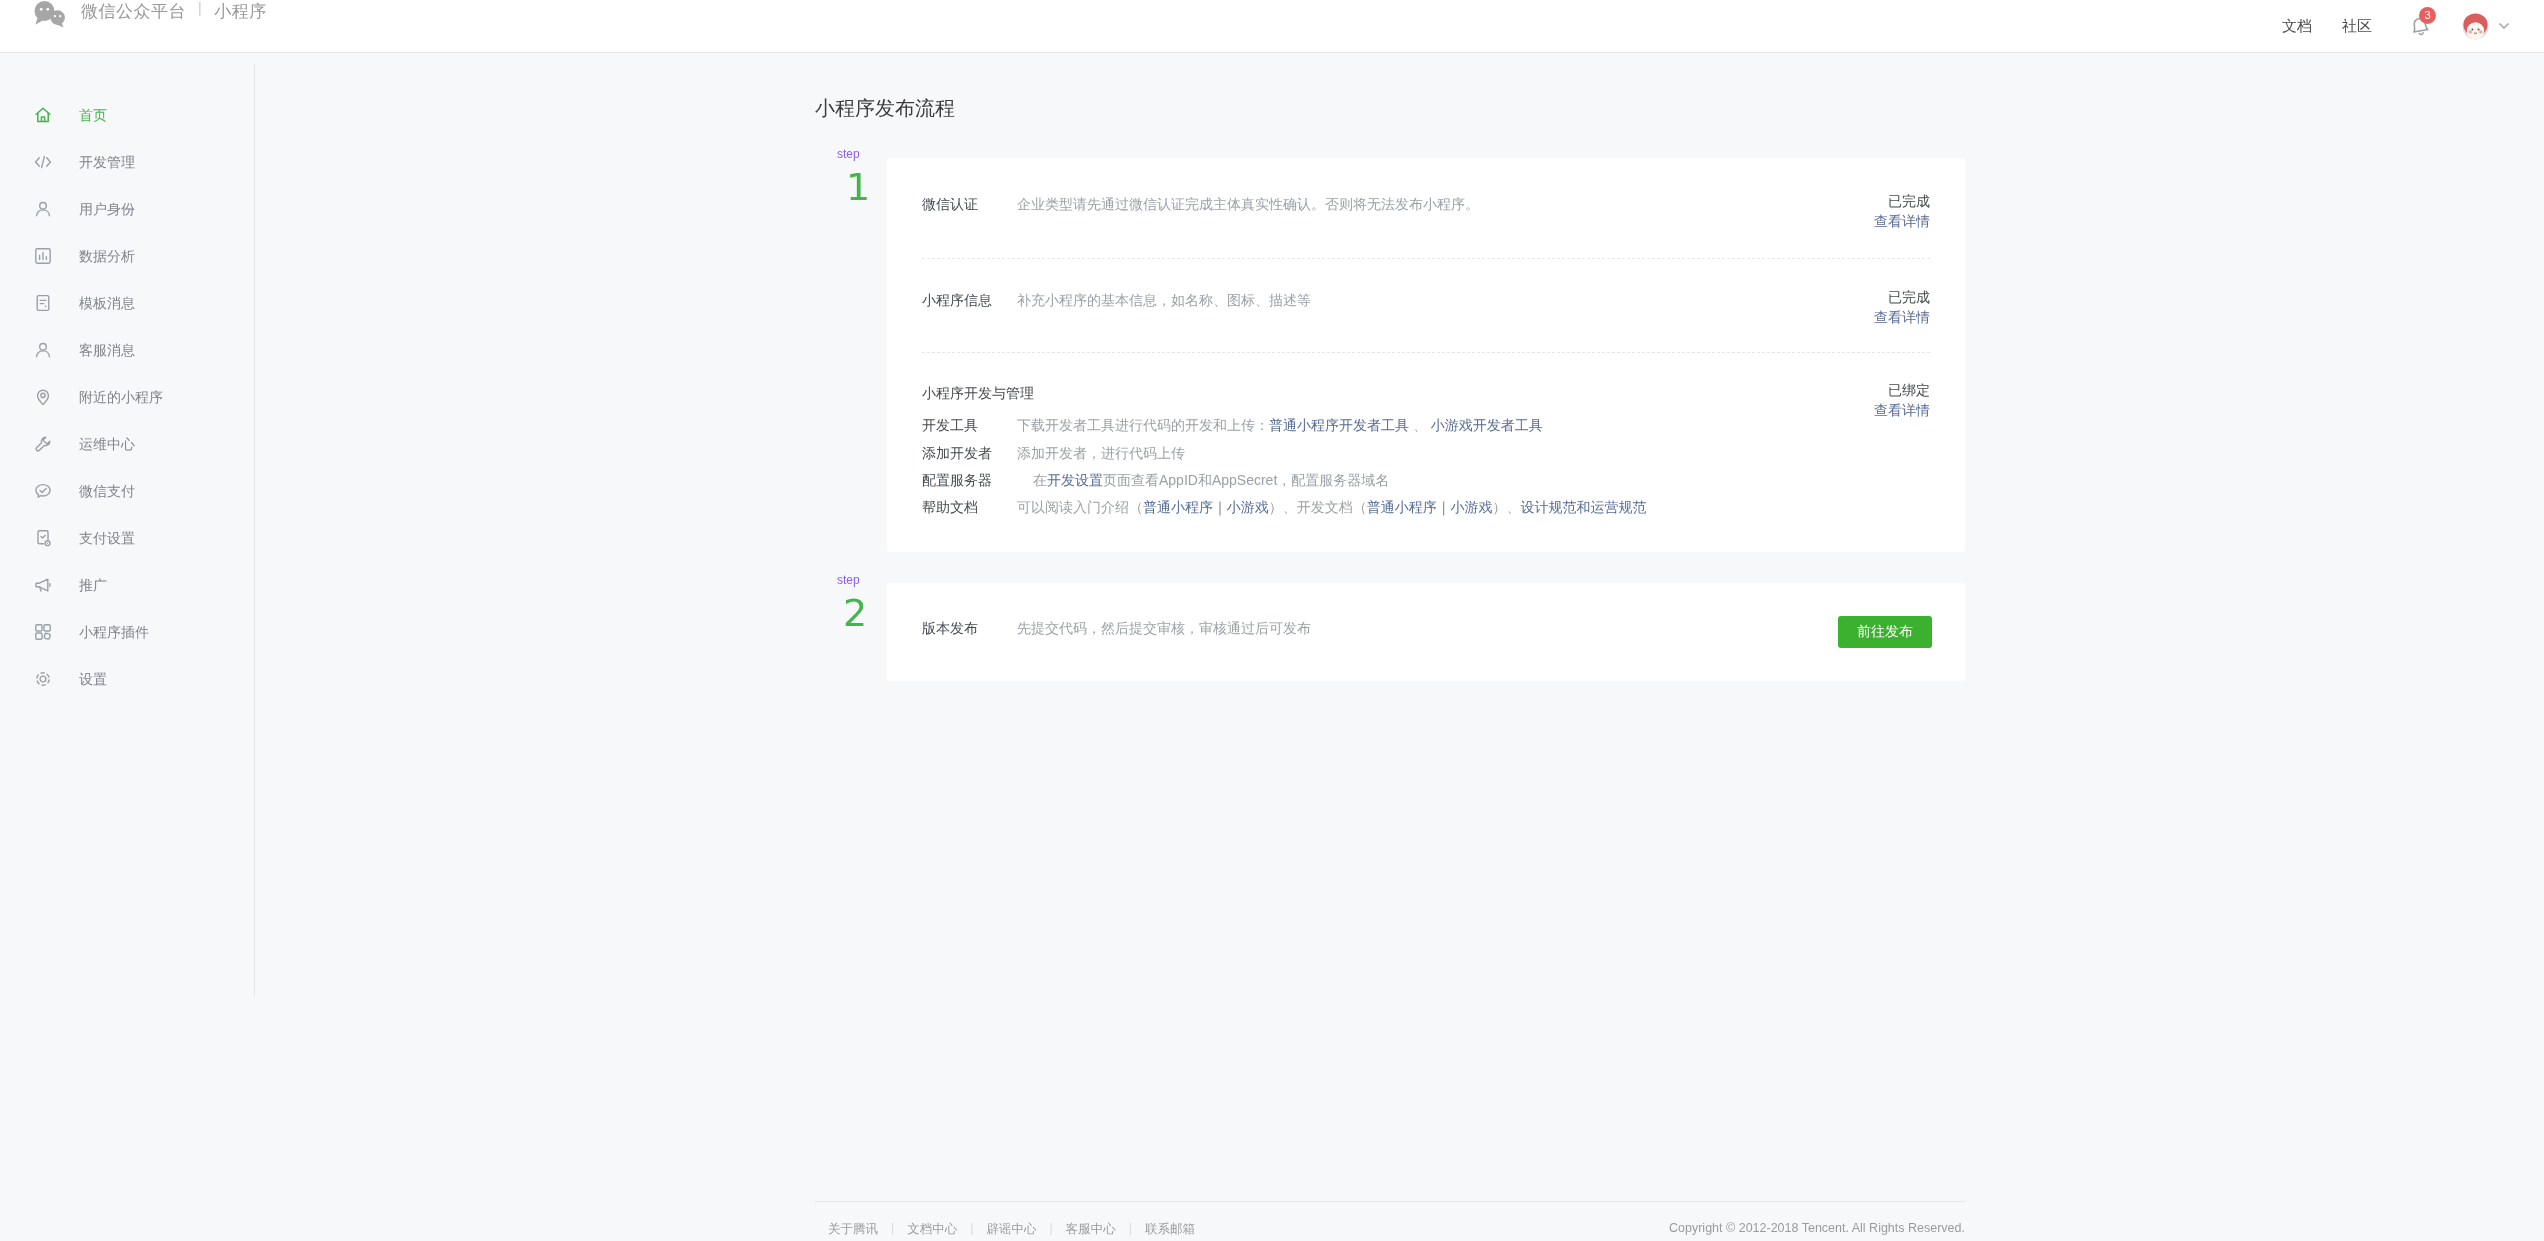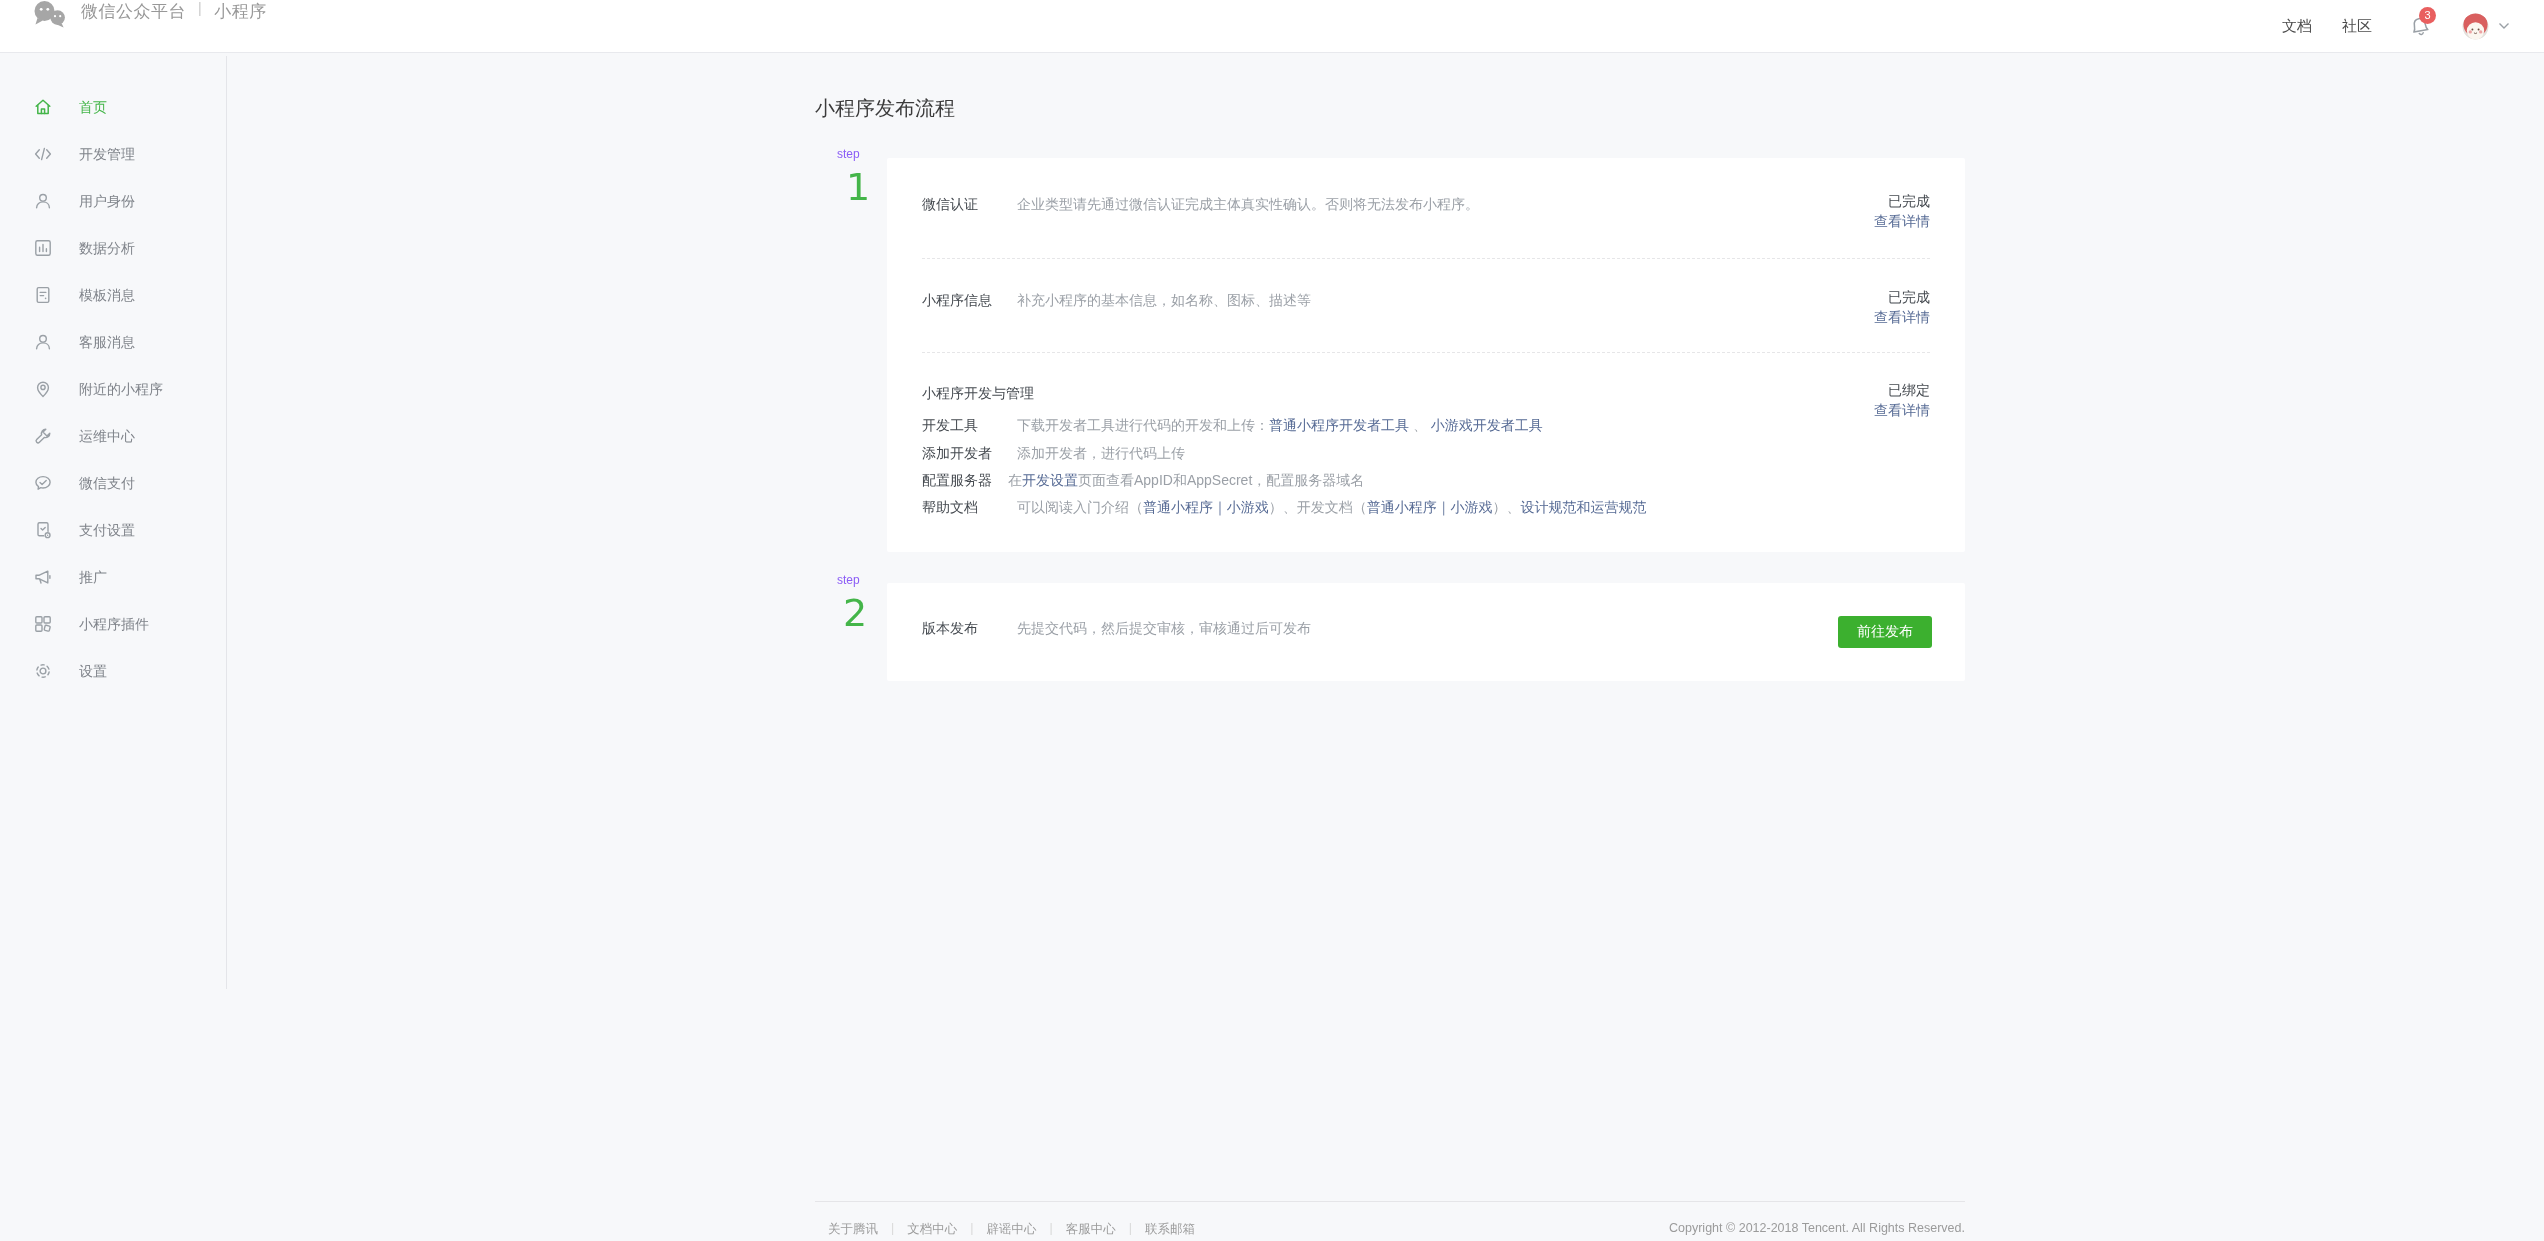--- a/index.html
+++ b/index.html
@@ -16,21 +16,21 @@
   .brand .bdiv{margin:0 12px;color:#c9c9c9;font-size:14px}
   .hright{position:absolute;right:34px;top:0;height:52px;display:flex;align-items:center}
   .hnav{font-size:15px;color:#4c4c4c;margin-left:30px;cursor:pointer}
   .bell{position:relative;margin-left:36px;width:24px;height:24px;cursor:pointer}
   .badge{position:absolute;top:-7px;left:11px;min-width:17px;height:17px;border-radius:9px;
          background:#e95f5f;color:#fff;font-size:11px;line-height:17px;text-align:center;padding:0 2px;box-sizing:border-box}
   .avatar{margin-left:30px;width:27px;height:27px;border-radius:50%;overflow:hidden;cursor:pointer}
   .chev{margin-left:9px;cursor:pointer}
 
   
-  .sidebar{position:absolute;left:0;top:56px;width:227px;height:933px;
+  .sidebar{position:absolute;left:0;top:64px;width:255px;height:933px;
            border-right:1px solid #e4e5e9;padding-top:28px;box-sizing:border-box}
   .sitem{position:relative;height:47px;cursor:pointer}
   .sitem .sicon{position:absolute;left:33px;top:13px;width:20px;height:20px}
   .sitem .slabel{position:absolute;left:79px;top:15px;font-size:14px;color:#7f838a;white-space:nowrap}
   .sitem.active .slabel{color:#44b549}
   .icn{stroke:#9aa0a6;fill:none;stroke-width:1.4;stroke-linecap:round;stroke-linejoin:round}
   .icn-green{stroke:#44b549;fill:none;stroke-width:1.5;stroke-linecap:round;stroke-linejoin:round}
 
   
   .page-title{position:absolute;left:815px;top:95px;font-size:20px;color:#3b3b3b;font-weight:400}
@@ -264,21 +264,21 @@
 
   <div class="abs rowlabel" style="left:35px;top:227px">小程序开发与管理</div>
   <div class="abs status" style="top:224px">已绑定</div>
   <div class="abs detail-link" style="top:244px">查看详情</div>
 
   <div class="abs rowlabel" style="left:35px;top:259px">开发工具</div>
   <div class="abs rowdesc" style="left:130px;top:259px"><span>下载开发者工具进行代码的开发和上传：</span><span class="tlink">普通小程序开发者工具</span><span> 、 </span><span class="tlink">小游戏开发者工具</span></div>
   <div class="abs rowlabel" style="left:35px;top:287px">添加开发者</div>
   <div class="abs rowdesc" style="left:130px;top:287px"><span>添加开发者，进行代码上传</span></div>
   <div class="abs rowlabel" style="left:35px;top:314px">配置服务器</div>
-  <div class="abs rowdesc" style="left:121px;top:314px"><span>在</span><span class="tlink">开发设置</span><span>页面查看AppID和AppSecret，配置服务器域名</span></div>
+  <div class="abs rowdesc" style="left:146px;top:314px"><span>在</span><span class="tlink">开发设置</span><span>页面查看AppID和AppSecret，配置服务器域名</span></div>
   <div class="abs rowlabel" style="left:35px;top:341px">帮助文档</div>
   <div class="abs rowdesc" style="left:130px;top:341px"><span>可以阅读入门介绍（</span><span class="tlink">普通小程序</span><span class="tlink">｜</span><span class="tlink">小游戏</span><span>）、开发文档（</span><span class="tlink">普通小程序</span><span class="tlink">｜</span><span class="tlink">小游戏</span><span>）、</span><span class="tlink">设计规范和运营规范</span></div>
 </div>
 
 <div class="steplbl" style="left:837px;top:573px">step</div>
 <div class="stepnum" style="left:843px;top:594px">2</div>
 
 <div class="card" id="card2" style="top:583px;height:98px">
   <div class="abs rowlabel" style="left:35px;top:37px">版本发布</div>
   <div class="abs rowdesc" style="left:130px;top:37px">先提交代码，然后提交审核，审核通过后可发布</div>

